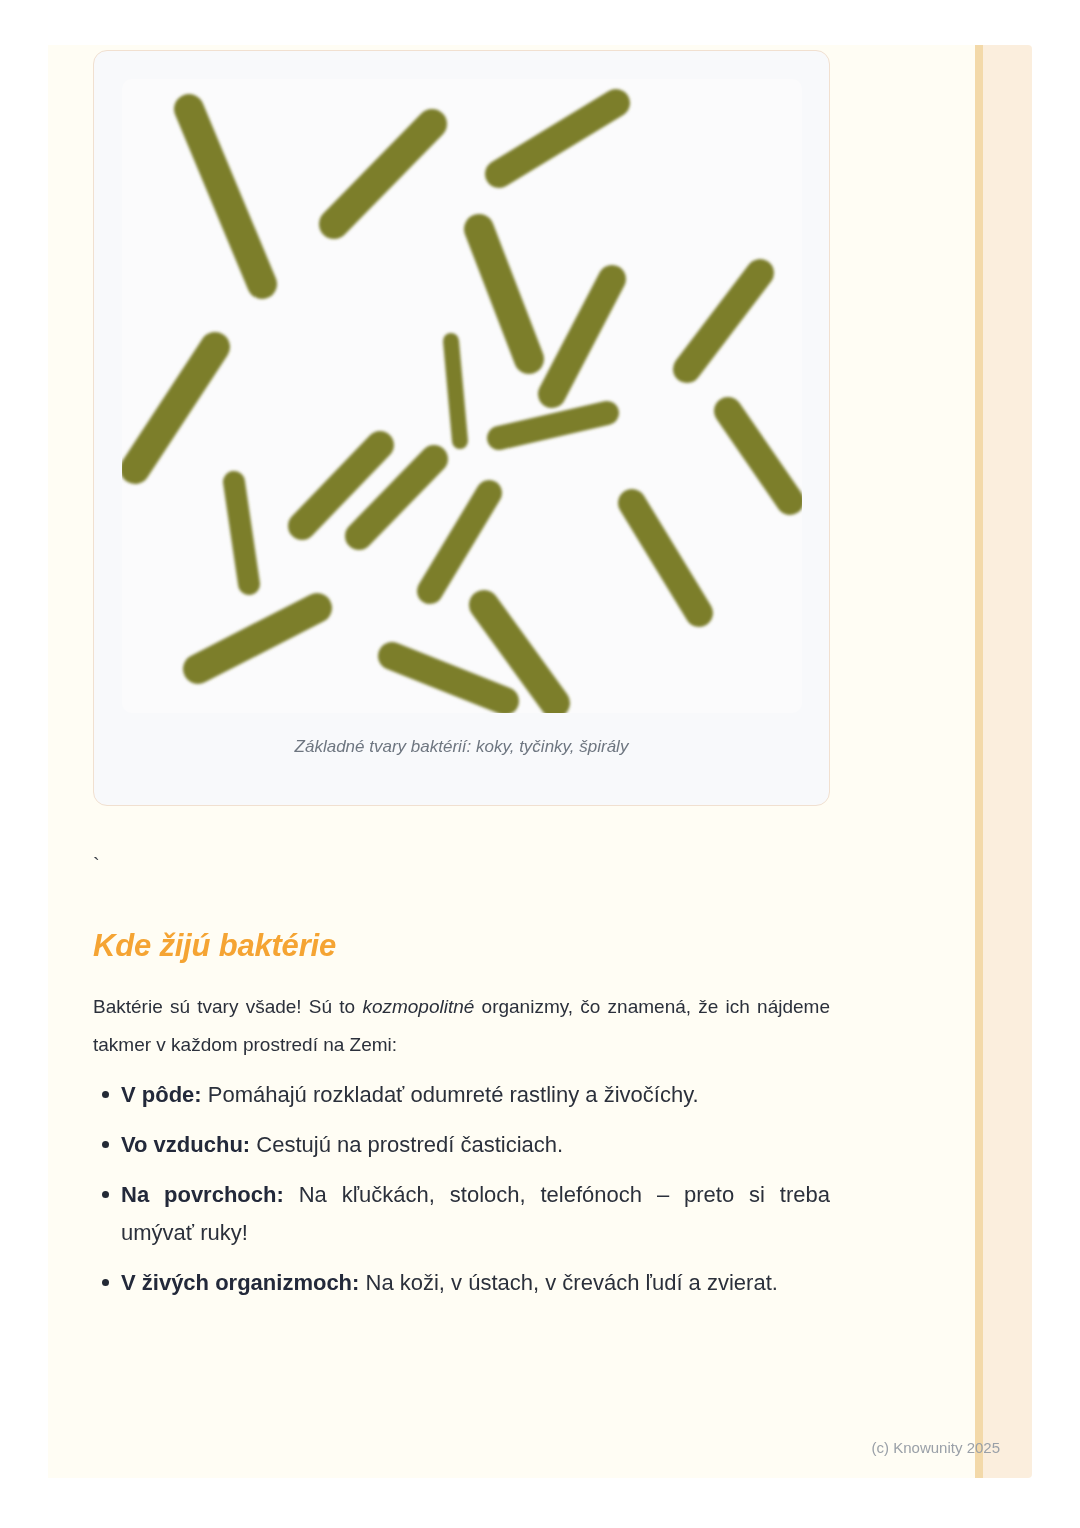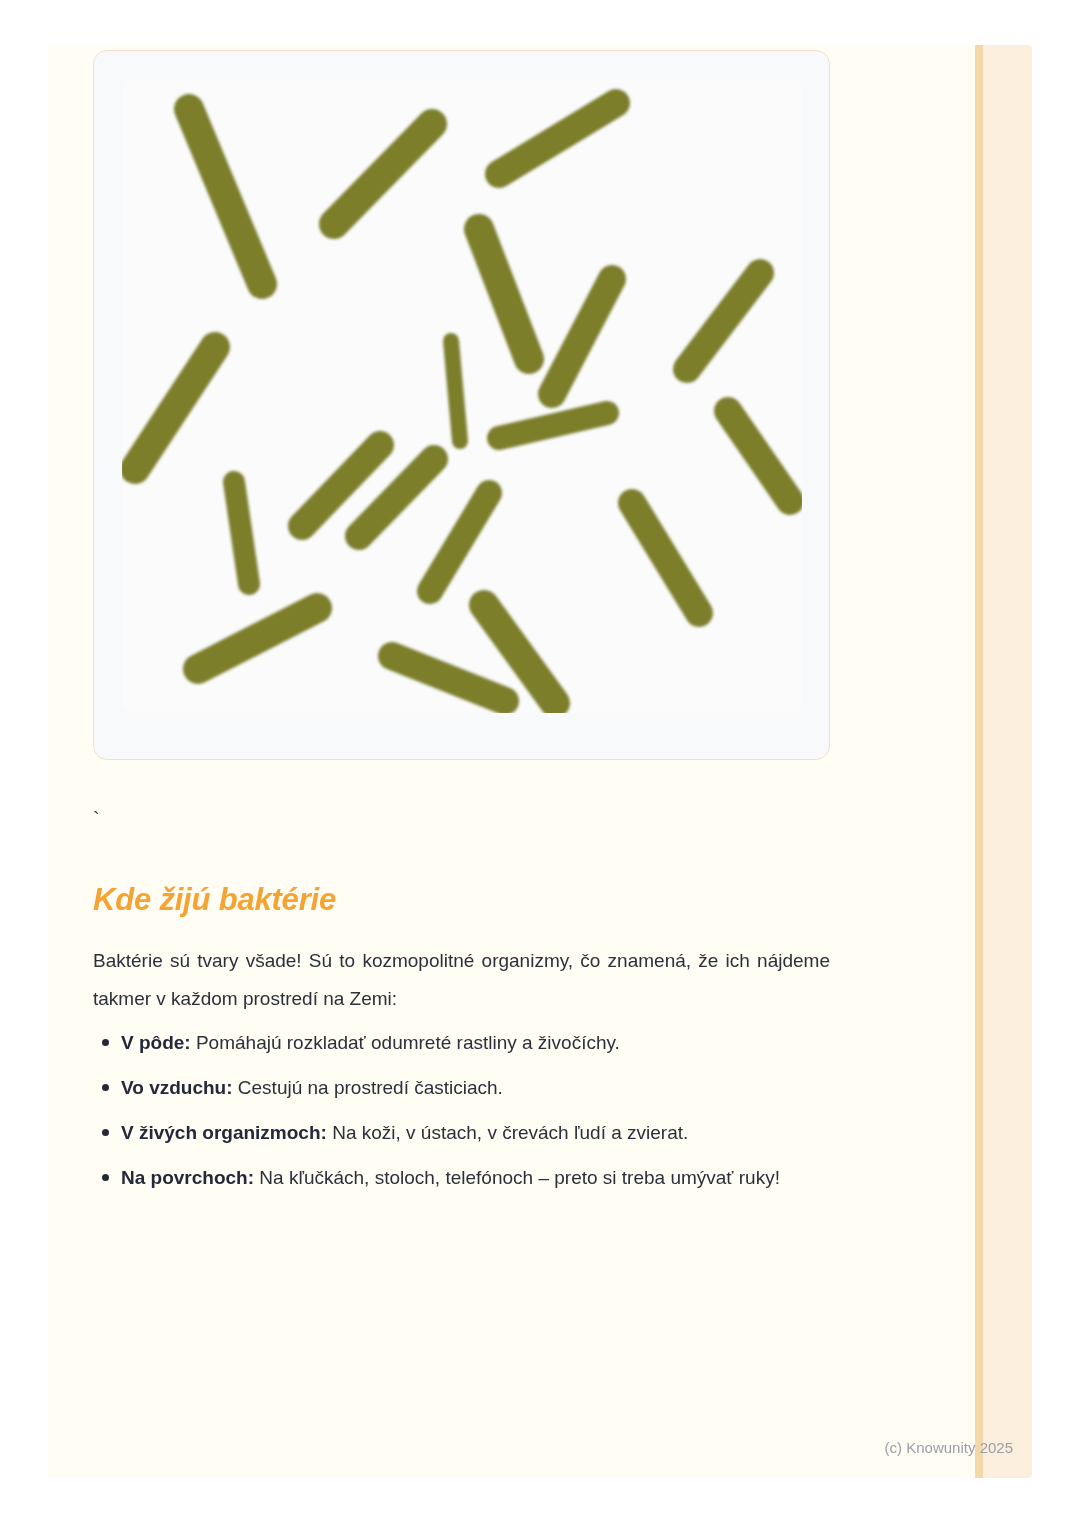--- a/index.html
+++ b/index.html
@@ -40,35 +40,35 @@
     margin-top:48px;font-size:20px;line-height:22px;color:#3a3f47;
   }
   h2{
     margin:52px 0 0;font-size:31px;line-height:36px;font-weight:bold;
     color:#f5a433;letter-spacing:-0.2px;font-style:italic;
   }
   .intro{
     margin:24px 0 0;font-size:19px;line-height:38px;color:#2b303b;
     text-align:justify;
   }
-  .intro .it{margin-top:7px;}
+  .intro .it{font-style:italic;margin-top:7px;}
   ul.habitats{
     margin:6px 0 0;padding:0;list-style:none;
   }
   ul.habitats li{
-    position:relative;padding-left:28px;margin:6px 0 7px;
-    font-size:19px;line-height:38px;color:#2b303b;text-align:justify;
+    position:relative;padding-left:28px;margin:12px 0 7px;
+    font-size:22px;line-height:38px;color:#2b303b;text-align:justify;
   }
   ul.habitats li::before{
     content:"";position:absolute;left:9px;top:15px;width:7px;height:7px;
     border-radius:50%;background:#242a35;
   }
   ul.habitats li b{font-weight:bold;color:#23293a;}
   .footer{
-    position:absolute;top:1438px;right:67px;z-index:5;
+    position:absolute;top:1438px;right:80px;z-index:5;
     font-size:15px;line-height:20px;color:#9aa0a8;
   }
 </style>
 </head>
 <body>
 
 <div class="sheet"></div>
 <div class="edge-line"></div>
 <div class="edge-band"></div>
 
@@ -97,30 +97,31 @@
             <line x1="308" y1="512" x2="367" y2="414" stroke="#7c7e2b" stroke-width="26" stroke-linecap="round"></line>
             <line x1="377" y1="359" x2="485" y2="334" stroke="#7c7e2b" stroke-width="24" stroke-linecap="round"></line>
             <line x1="329" y1="262" x2="338" y2="362" stroke="#7c7e2b" stroke-width="16" stroke-linecap="round"></line>
             <line x1="510" y1="424" x2="577" y2="534" stroke="#7c7e2b" stroke-width="28" stroke-linecap="round"></line>
             <line x1="76" y1="590" x2="195" y2="529" stroke="#7c7e2b" stroke-width="30" stroke-linecap="round"></line>
             <line x1="270" y1="577" x2="383" y2="622" stroke="#7c7e2b" stroke-width="28" stroke-linecap="round"></line>
             <line x1="362" y1="526" x2="433" y2="624" stroke="#7c7e2b" stroke-width="30" stroke-linecap="round"></line>
           </g>
       </svg>
     </div>
+    <figcaption>Základné tvary baktérií: koky, tyčinky, špirály</figcaption>
   </figure>
 
   <div class="tick">`</div>
 
   <h2>Kde žijú baktérie</h2>
 
   <p class="intro" id="intro"><span>Baktérie sú tvary všade! Sú to </span><span class="it">kozmopolitné</span><span> organizmy, čo znamená, že ich nájdeme takmer v každom prostredí na Zemi:</span></p>
 
   <ul class="habitats" id="bullets">
       <li><b>V pôde:</b><span> Pomáhajú rozkladať odumreté rastliny a živočíchy.</span></li>
       <li><b>Vo vzduchu:</b><span> Cestujú na prostredí časticiach.</span></li>
+      <li><b>Na povrchoch:</b><span> Na kľučkách, stoloch, telefónoch – preto si treba umývať ruky!</span></li>
       <li><b>V živých organizmoch:</b><span> Na koži, v ústach, v črevách ľudí a zvierat.</span></li>
-      <li><b>Na povrchoch:</b><span> Na kľučkách, stoloch, telefónoch – preto si treba umývať ruky!</span></li>
     </ul>
 
 </div>
 
 <div class="footer">(c) Knowunity 2025</div>
 
 </body></html>

